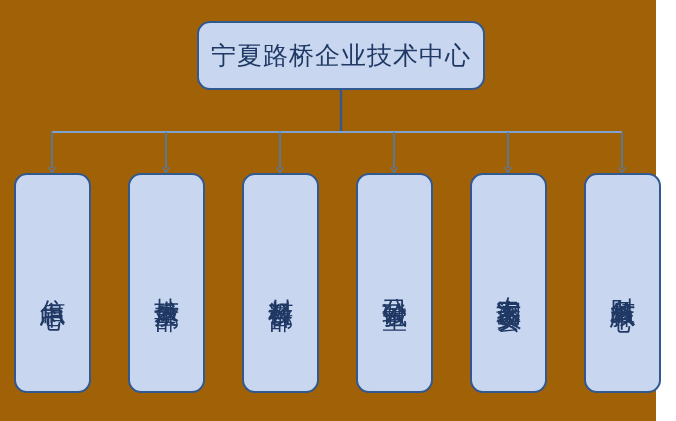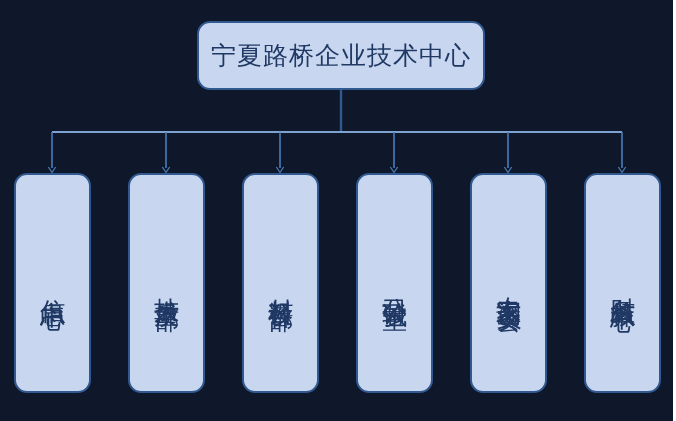--- a/index.html
+++ b/index.html
@@ -11,22 +11,21 @@
     height: 421px;
     background: #ffffff;
     font-family: "DejaVu Serif", "Liberation Serif", serif;
     overflow: hidden;
   }
 
   #org-chart {
     position: relative;
     width: 656px;
     height: 421px;
-    background: #0f172a;
-    padding-left: 17px;
+    background: #a16207;
   }
 
   
   .connector-layer {
     position: absolute;
     left: 0;
     top: 0;
     width: 676px;
     height: 421px;
     pointer-events: none;

